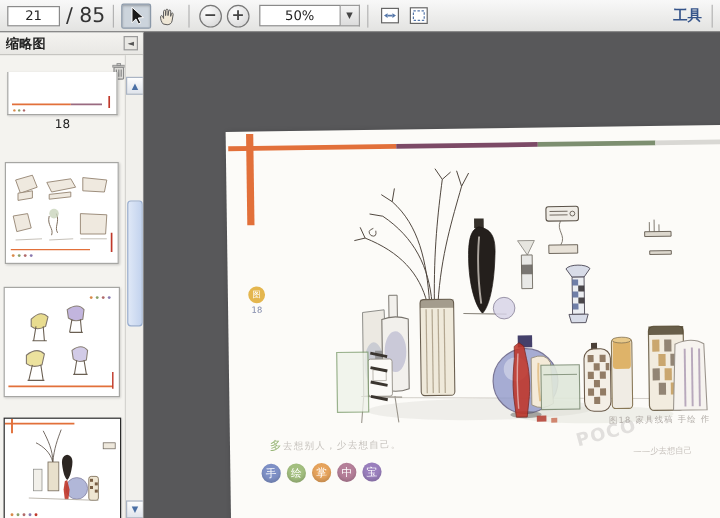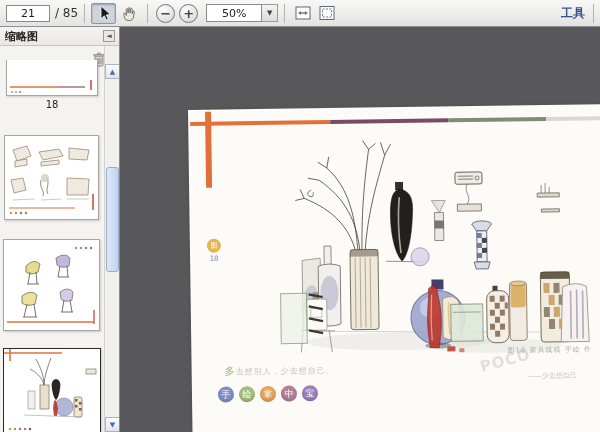--- a/index.html
+++ b/index.html
@@ -5,31 +5,31 @@
   * { margin:0; padding:0; box-sizing:border-box; }
   html,body { width:600px; height:432px; overflow:hidden; font-family:"DejaVu Sans","Liberation Sans",sans-serif; }
   #app { position:relative; width:600px; height:432px; background:#58585a; overflow:hidden; }
 
   
   .toolbar { position:absolute; left:0; top:0; width:600px; height:27px;
     background:linear-gradient(#f8f8f8,#e3e3e1); border-bottom:1px solid #8e8e8e;
     display:flex; align-items:center; padding:0 6px; }
   .page-input { width:44px; height:17px; font-size:11px; text-align:center;
     border:1px solid #8a8a8a; background:#fff; color:#222; font-family:inherit; }
-  .page-total { font-size:12px; color:#333; margin-left:5px; }
+  .page-total { font-size:17px; color:#333; margin-left:5px; }
   .tb-sep { width:1px; height:19px; background:#b3b3b3; margin:0 6px; }
   .tool-btn { width:25px; height:21px; display:flex; align-items:center; justify-content:center;
     border:1px solid transparent; border-radius:2px; background:transparent; cursor:default; }
   .tool-btn.active { background:#ccd4dc; border:1px solid #8a98a8;
     box-shadow:inset 0 1px 2px rgba(0,0,0,.25); }
   .circle-btn { width:19px; height:19px; border-radius:50%;
     border:1px solid #777; background:radial-gradient(circle at 35% 30%, #fdfdfd, #d2d2d2);
     display:flex; align-items:center; justify-content:center;
     font-size:13px; font-weight:bold; color:#444; line-height:1; margin:0 2px; }
-  .zoom-box { width:56px; height:18px; border:1px solid #8a8a8a; background:#fff;
+  .zoom-box { width:68px; height:18px; border:1px solid #8a8a8a; background:#fff;
     font-size:11px; color:#222; display:flex; align-items:center; justify-content:center; margin-left:6px;text-align:center; }
   .zoom-dd { width:16px; height:18px; border:1px solid #9a9a9a; border-left:none;
     background:linear-gradient(#f4f4f4,#dcdcdc); display:flex; align-items:center; justify-content:center;
     font-size:7px; color:#444; }
   .fit-btn { width:24px; height:20px; display:flex; align-items:center; justify-content:center; }
   .tools-label { margin-left:auto; font-size:12px; color:#35548a; padding:0 8px;font-weight:bold; }
   .tb-endsep { width:1px; height:19px; background:#b3b3b3; }
 
   
   .workspace { position:absolute; left:0; top:27px; width:600px; height:405px; }

